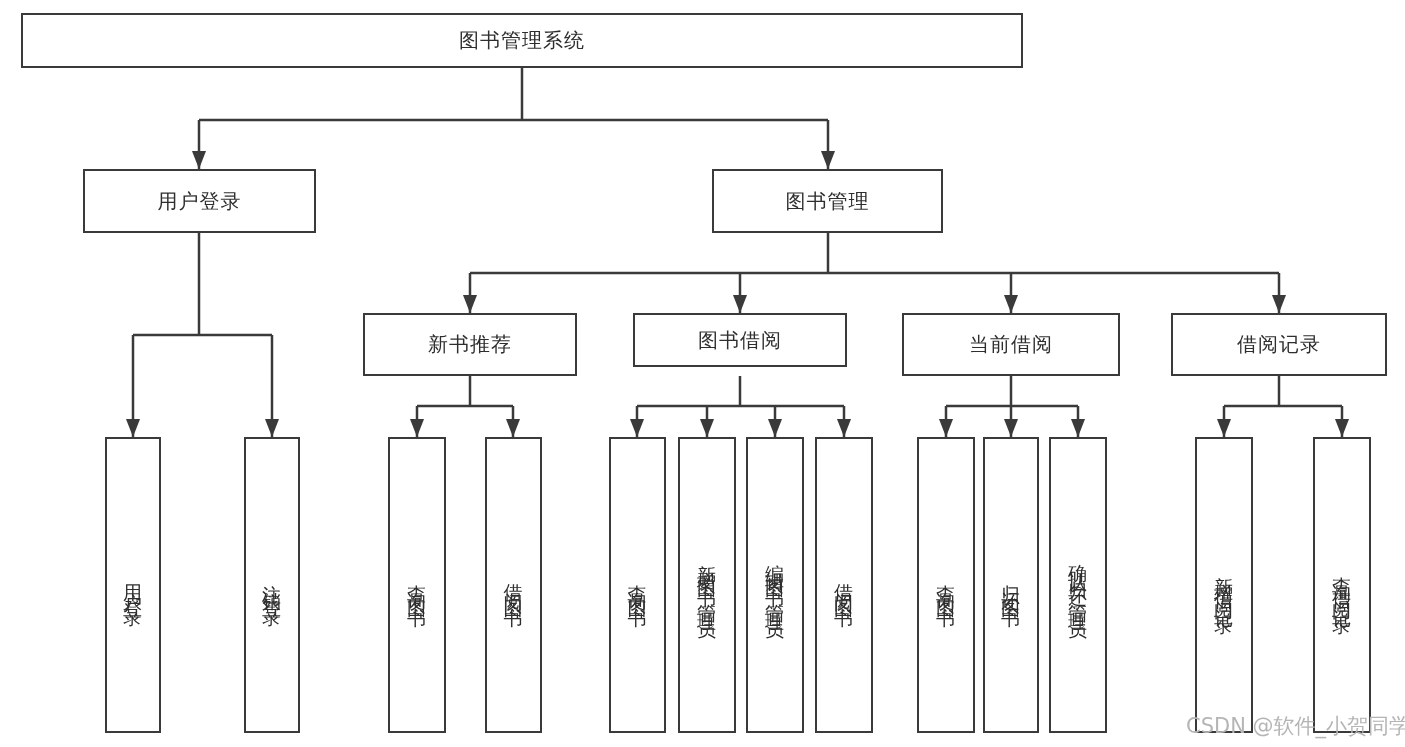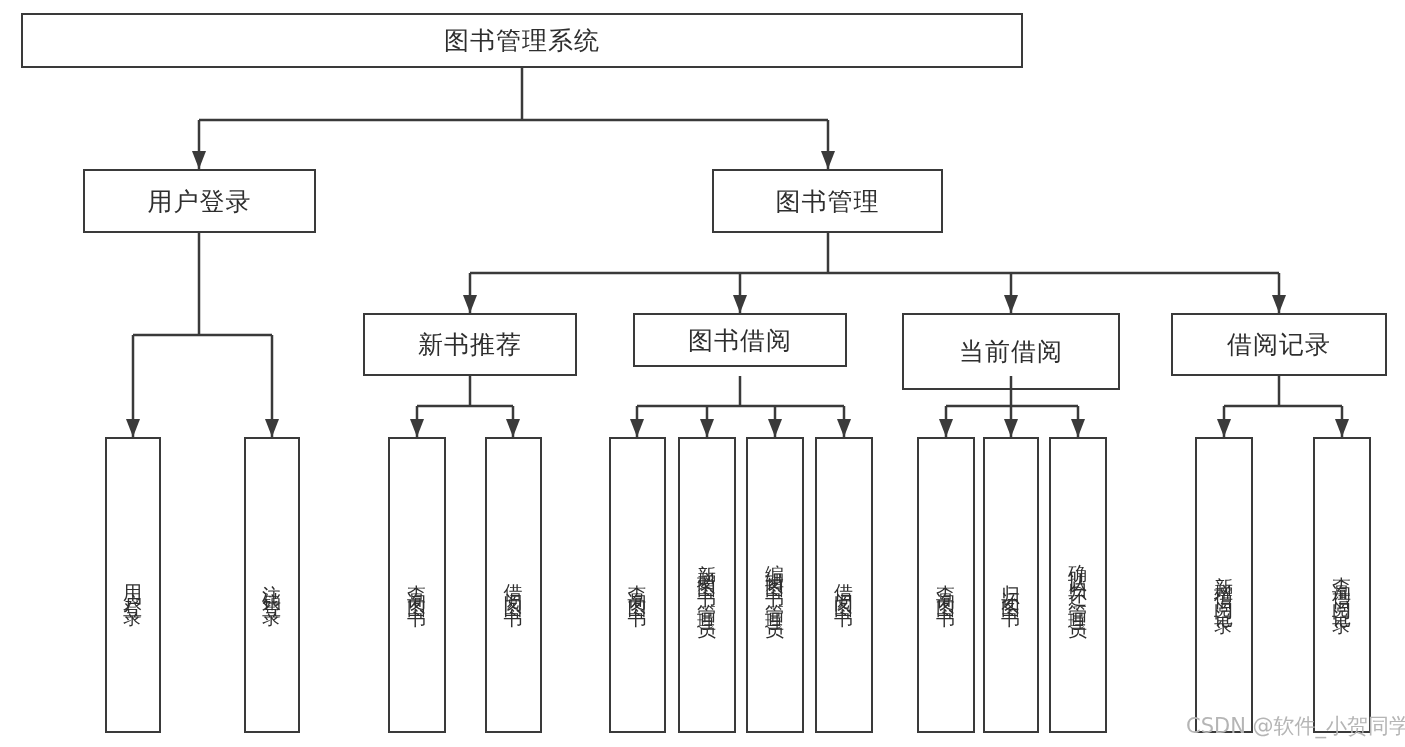--- a/index.html
+++ b/index.html
@@ -28,21 +28,21 @@
   .box {
     position: absolute;
     box-sizing: border-box;
     border: 2.5px solid var(--line);
     background: #ffffff;
     display: flex;
     align-items: center;
     justify-content: center;
   }
   .hbox .lbl {
-    font-size: 25px;
+    font-size: 20px;
     letter-spacing: 1px;
     white-space: nowrap;
   }
   .vbox .lbl {
     writing-mode: vertical-rl;
     text-orientation: mixed;
     font-size: 19px;
     letter-spacing: 8px;
     line-height: 1.1;
     white-space: nowrap;
@@ -72,21 +72,21 @@
   <div class="box hbox" style="left:712px; top:169px; width:231px; height:64px;">
     <span class="lbl">图书管理</span>
   </div>
 
   <div class="box hbox" style="left:363px; top:313px; width:214px; height:63px;">
     <span class="lbl">新书推荐</span>
   </div>
   <div class="box hbox" style="left:633px; top:313px; width:214px; height:54px;">
     <span class="lbl">图书借阅</span>
   </div>
-  <div class="box hbox" style="left:902px; top:313px; width:218px; height:77px;">
+  <div class="box hbox" style="left:902px; top:313px; width:218px; height:63px;">
     <span class="lbl">当前借阅</span>
   </div>
   <div class="box hbox" style="left:1171px; top:313px; width:216px; height:63px;">
     <span class="lbl">借阅记录</span>
   </div>
 
   <div class="box vbox" style="left:105px; top:437px; width:56px; height:296px;">
     <span class="lbl">用户登录</span>
   </div>
   <div class="box vbox" style="left:244px; top:437px; width:56px; height:296px;">

